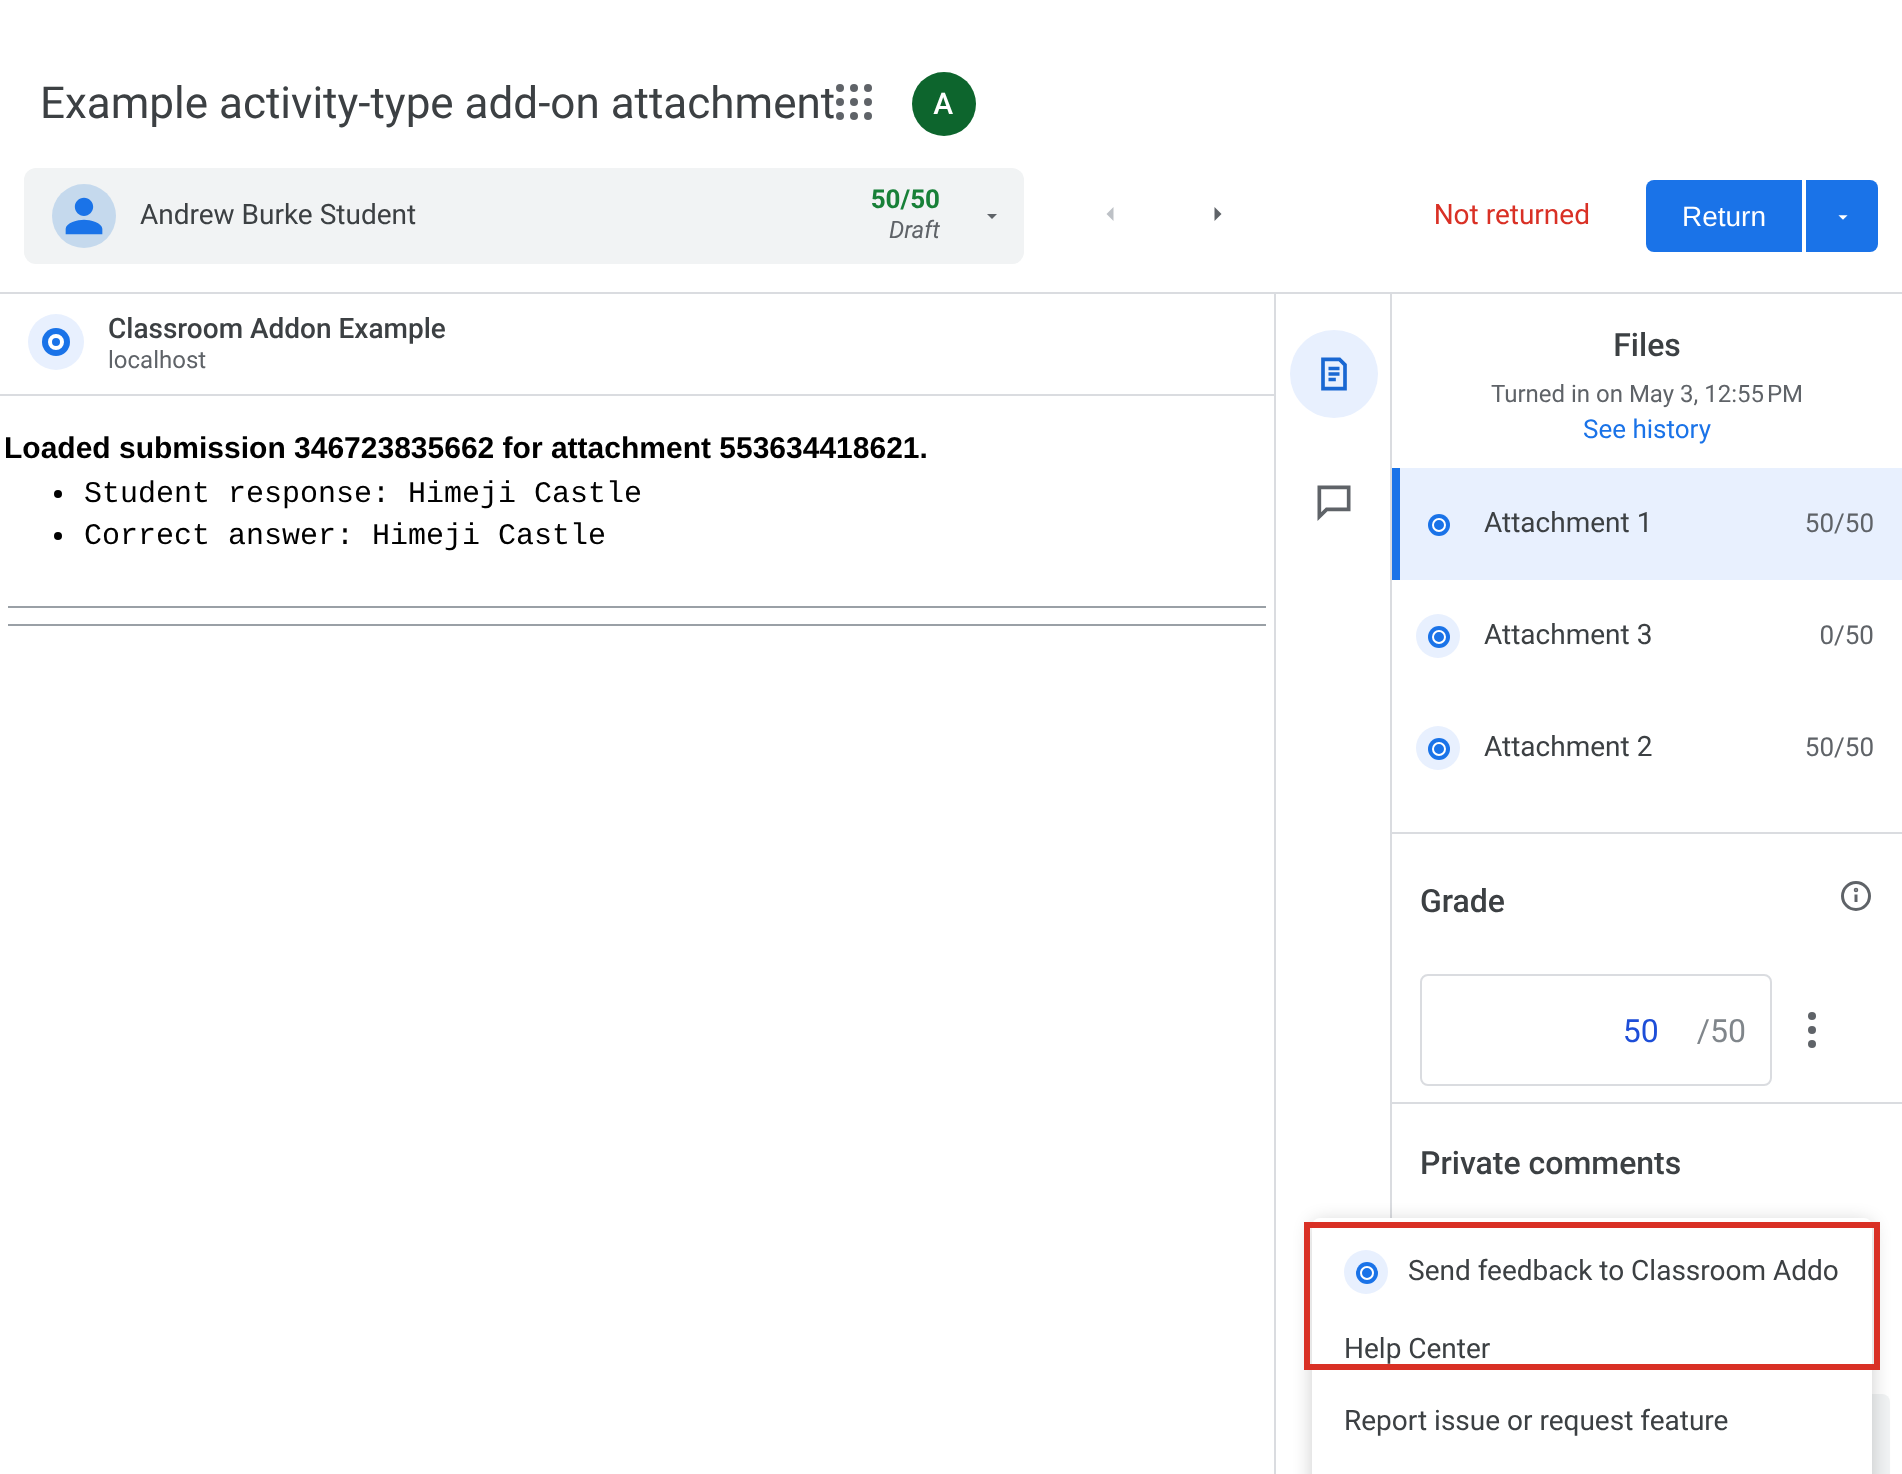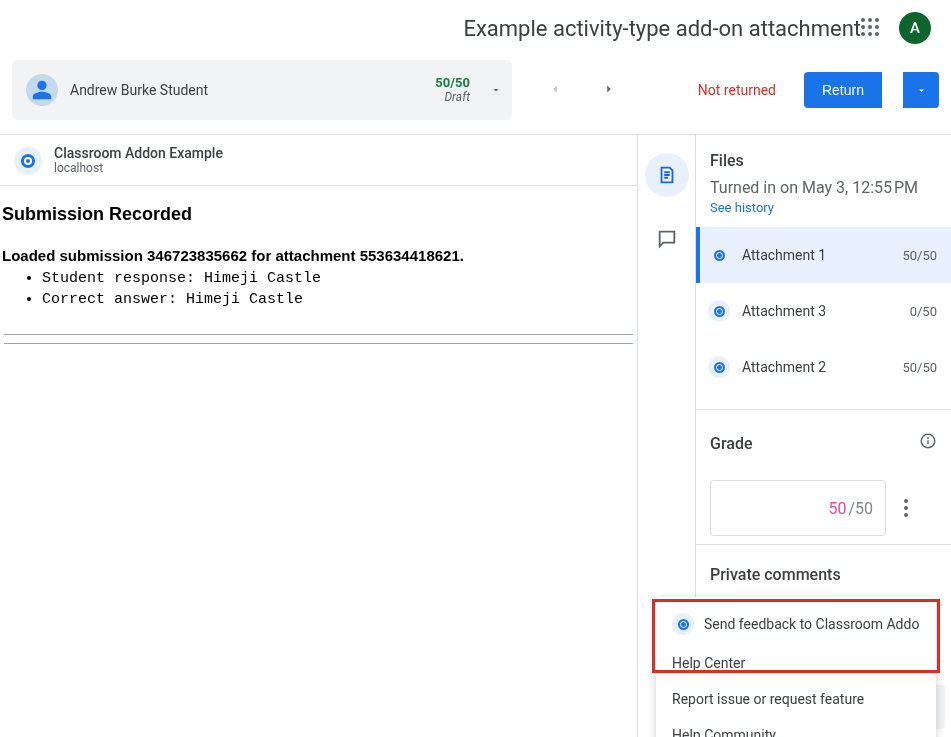--- a/index.html
+++ b/index.html
@@ -1,89 +1,89 @@
 <!DOCTYPE html>
 <html><head>
 <meta charset="utf-8">
 <style>
   * { box-sizing: border-box; margin: 0; padding: 0; }
   html, body { width: 951px; height: 737px; font-family: 'Google Sans', Roboto, Arial, sans-serif; overflow: hidden; background:#fff; color:#3c4043; }
-  .header { display:flex; align-items:center; justify-content:flex-end; padding:12px 20px 10px 20px; }
+  .header { display:flex; align-items:center; justify-content:flex-start; padding:12px 20px 10px 20px;margin-top:24px; }
   .header h1 { font-size:22px; font-weight:400; color:#3c4043; }
   .header-right { display:flex; align-items:center; gap:18px; }
   .apps-icon { width:20px; height:20px; display:grid; grid-template-columns:repeat(3,4px); grid-template-rows:repeat(3,4px); gap:3px; cursor:pointer;}
   .apps-icon span { width:4px; height:4px; background:#5f6368; border-radius:50%; }
   .avatar { width:32px; height:32px; border-radius:50%; background:#0d652d; color:#fff; display:flex; align-items:center; justify-content:center; font-size:15px; font-weight:500; cursor:pointer;}
   
   .toolbar { display:flex; align-items:center; padding:6px 12px 14px 12px; gap:8px; }
-  .student-chip { flex:0 0 500px; height:60px; background:#f1f3f4; border-radius:6px; display:flex; align-items:center; padding:0 10px 0 14px; gap:12px; cursor:pointer;}
+  .student-chip { flex:0 0 500px; height:48px; background:#f1f3f4; border-radius:6px; display:flex; align-items:center; padding:0 10px 0 14px; gap:12px; cursor:pointer;}
   .student-avatar { width:32px; height:32px; border-radius:50%; background:#c5d9ed; display:flex; align-items:center; justify-content:center; }
   .student-avatar svg { width:22px; height:22px; fill:#1a73e8; }
   .student-name { font-size:14px; color:#3c4043; flex:1;}
   .chip-right { display:flex; flex-direction:column; align-items:flex-end; margin-right:8px; }
   .chip-score { font-size:13px; font-weight:700; color:#188038; line-height:1.1;}
   .chip-draft { font-size:12px; font-style:italic; color:#5f6368; line-height:1.1;}
   .chip-arrow svg { width:12px; height:12px; fill:#5f6368;}
   
   .nav-arrows { display:flex; gap:28px; margin-left:22px;}
   .nav-arrows button { border:none; background:none; cursor:pointer; color:#9aa0a6; padding:6px;}
   .nav-arrows svg { width:14px; height:14px; fill:currentColor;}
   
   .toolbar-spacer { flex:1; }
   .not-returned { color:#d93025; font-size:14px; margin-right:20px;}
-  .return-group { display:flex;gap:19px;}
+  .return-group { display:flex;}
   .btn-return { background:#1a73e8; color:#fff; border:none; font-size:14px; font-weight:500; padding:0 18px; height:36px; border-radius:4px 0 0 4px; cursor:pointer;}
   .btn-return-more { background:#1a73e8; color:#fff; border:none; height:36px; width:36px; border-radius:0 4px 4px 0; margin-left:2px; cursor:pointer; display:flex; align-items:center; justify-content:center;}
   .btn-return-more svg{width:11px;height:11px;fill:#fff;}
   
   .body { display:flex; height: calc(737px - 112px); border-top:1px solid #dadce0;}
   
   .left-col { width:638px; display:flex; flex-direction:column; border-right:1px solid #dadce0;}
-  .addon-header { display:flex; align-items:flex-end; gap:12px; padding:10px 14px; border-bottom:1px solid #dadce0;}
+  .addon-header { display:flex; align-items:flex-start; gap:12px; padding:10px 14px; border-bottom:1px solid #dadce0;}
   .addon-icon { width:28px; height:28px; border-radius:50%; background:#e8f0fe; display:flex; align-items:center; justify-content:center;}
   .addon-icon-inner { width:14px; height:14px; border-radius:50%; background:#1a73e8; position:relative;}
   .addon-icon-inner::after{content:'';position:absolute;inset:3px;border-radius:50%;border:2px solid #fff;}
   .addon-meta .title { font-size:14px; font-weight:500; color:#3c4043;}
   .addon-meta .sub { font-size:12px; color:#5f6368;}
   
   .iframe-area { flex:1; padding:18px 2px 0 2px; font-family: Arial, sans-serif; overflow:auto;}
   .iframe-area h2 { font-size:18px; font-weight:700; color:#000; margin-bottom:22px;}
   .iframe-area .loaded { font-size:15px; font-weight:700; color:#000; margin-bottom:6px;}
   .iframe-area ul { padding-left:40px; font-size:15px; color:#000; }
   .iframe-area li { margin-bottom:4px;font-family:Liberation Mono, monospace;}
   .hr-dbl { margin:26px 2px 0 2px; border:0; border-top:1px solid #9aa0a6;}
   .hr-dbl2 { margin:8px 2px 0 2px; border:0; border-top:1px solid #9aa0a6;}
   
   .side-icons { width:58px; display:flex; flex-direction:column; align-items:center; padding-top:18px; gap:20px; border-right:1px solid #dadce0;}
   .side-icon-btn { width:44px; height:44px; border-radius:50%; display:flex; align-items:center; justify-content:center; cursor:pointer;}
   .side-icon-btn.active { background:#e8f0fe;}
   .side-icon-btn svg { width:22px; height:22px; }
   
   .right-col { flex:1; display:flex; flex-direction:column; position:relative;}
-  .files-block { padding:16px 14px 0 14px;}
+  .files-block { padding:16px 14px 0 14px;text-align:center;}
   .files-title { font-size:16px; font-weight:500; color:#3c4043; margin-bottom:8px;}
-  .files-meta { font-size:16px; color:#5f6368;}
+  .files-meta { font-size:12px; color:#5f6368;}
   .see-history { font-size:13px; color:#1a73e8; cursor:pointer; margin-top:2px; display:inline-block;}
   
   .file-list { margin-top:10px; border-top:1px solid transparent;}
   .file-row { display:flex; align-items:center; height:56px; padding:0 14px 0 0; gap:12px; cursor:pointer; position:relative;}
   .file-row.active { background:#e8f0fe;}
   .file-row.active::before { content:''; position:absolute; left:0; top:0; bottom:0; width:4px; background:#1a73e8;}
   .file-row .ficon { margin-left:12px;}
   .file-name { flex:1; font-size:14px; color:#3c4043;}
   .file-score { font-size:13px; color:#5f6368;}
   
   .grade-block { padding:22px 14px 8px 14px; border-top:1px solid #dadce0; margin-top:14px;}
   .grade-head { display:flex; align-items:center; justify-content:space-between;}
   .grade-title { font-size:16px; font-weight:500; color:#3c4043;}
   .info-icon{color:#5f6368;cursor:pointer;}
   .grade-row { display:flex; align-items:center; gap:18px; margin-top:26px;}
   .grade-input { width:176px; height:56px; border:1px solid #dadce0; border-radius:4px; display:flex; align-items:center; justify-content:flex-end; padding:0 12px; font-size:16px; color:#3c4043;}
-  .grade-input .denom{color:#80868b; margin-left:2px;}
-  .grade-input .val{color:#ec4899;}
+  .grade-input .denom{color:#80868b; margin-left:19px;}
+  .grade-input .val{color:#1d4ed8;}
   .kebab{color:#5f6368; font-size:20px; cursor:pointer; letter-spacing:0; line-height:0.4; display:flex; flex-direction:column; gap:3px;}
   .kebab span{width:4px;height:4px;background:#5f6368;border-radius:50%;}
   
   .comments-block { padding:20px 14px 0 14px; border-top:1px solid #dadce0; }
   .comments-title { font-size:16px; font-weight:500; color:#3c4043;}
   
   
   .popup { position:absolute; left:-40px; bottom:0; width:280px; background:#fff; box-shadow:0 2px 10px rgba(0,0,0,.2); border-radius:4px; padding:6px 0; z-index:5;}
   .popup-item { display:flex; align-items:center; gap:10px; padding:10px 16px; font-size:14px; color:#3c4043; cursor:pointer; white-space:nowrap; overflow:hidden;}
   .popup .mini-icon{flex-shrink:0;}
@@ -164,21 +164,20 @@
     <div class="addon-header">
       <div class="addon-icon">
           <div class="addon-icon-inner"></div>
         </div>
       <div class="addon-meta">
         <div class="title">Classroom Addon Example</div>
         <div class="sub">localhost</div>
       </div>
     </div>
     <div class="iframe-area">
-      <h2>Submission Recorded</h2>
       <div class="loaded">Loaded submission 346723835662 for attachment 553634418621.</div>
       <ul>
         <li>Student response: Himeji Castle</li>
         <li>Correct answer: Himeji Castle</li>
       </ul>
       <hr class="hr-dbl">
       <hr class="hr-dbl2">
     </div>
   </div>
 

